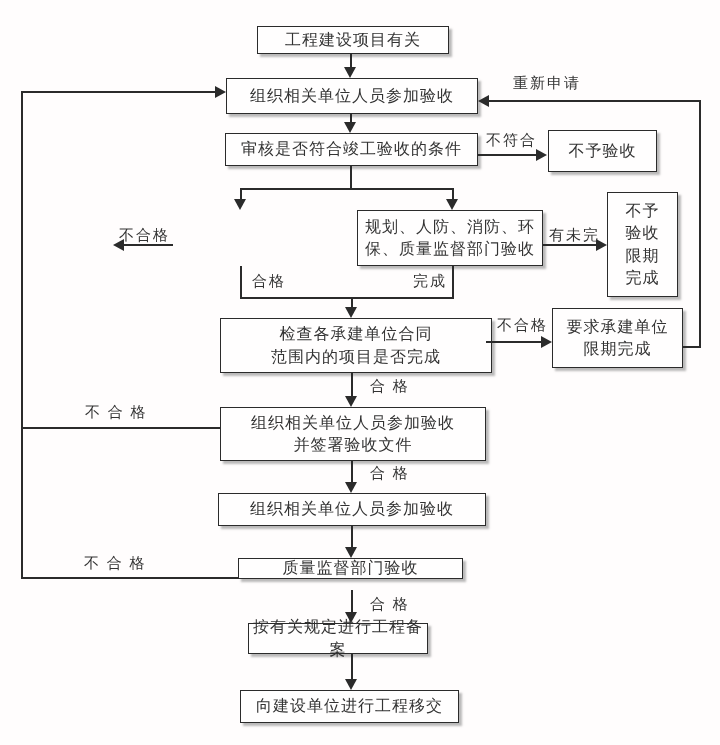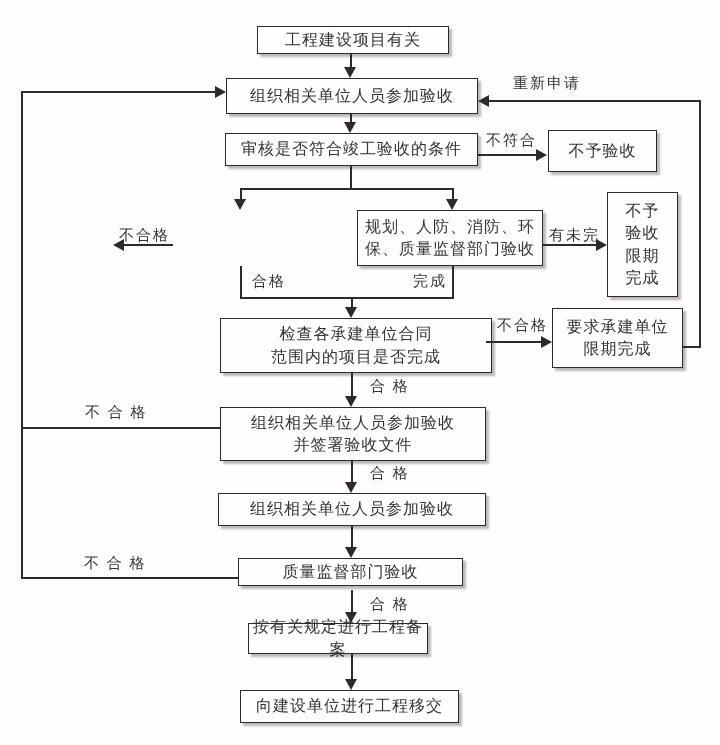--- a/index.html
+++ b/index.html
@@ -39,21 +39,21 @@
 验收
 限期
 完成</div>
   <div class="node" style="left:220px;top:318px;width:272px;height:55px">检查各承建单位合同
 范围内的项目是否完成</div>
   <div class="node" style="left:552px;top:308px;width:131px;height:60px">要求承建单位
 限期完成</div>
   <div class="node" style="left:220px;top:407px;width:266px;height:54px">组织相关单位人员参加验收
 并签署验收文件</div>
   <div class="node" style="left:218px;top:493px;width:268px;height:33px">组织相关单位人员参加验收</div>
-  <div class="node" style="left:238px;top:558px;width:225px;height:28px">质量监督部门验收</div>
+  <div class="node" style="left:238px;top:558px;width:225px;height:21px">质量监督部门验收</div>
   <div class="node" style="left:248px;top:623px;width:180px;height:31px">按有关规定进行工程备案</div>
   <div class="node" style="left:240px;top:690px;width:219px;height:33px">向建设单位进行工程移交</div>
 
   <div class="vline" style="left:350px;top:54px;height:14px"></div>
   <div class="arr down" style="left:344px;top:67px"></div>
 
   <div class="vline" style="left:350px;top:114px;height:9px"></div>
   <div class="arr down" style="left:344px;top:122px"></div>
 
   <div class="vline" style="left:350px;top:166px;height:24px"></div>

